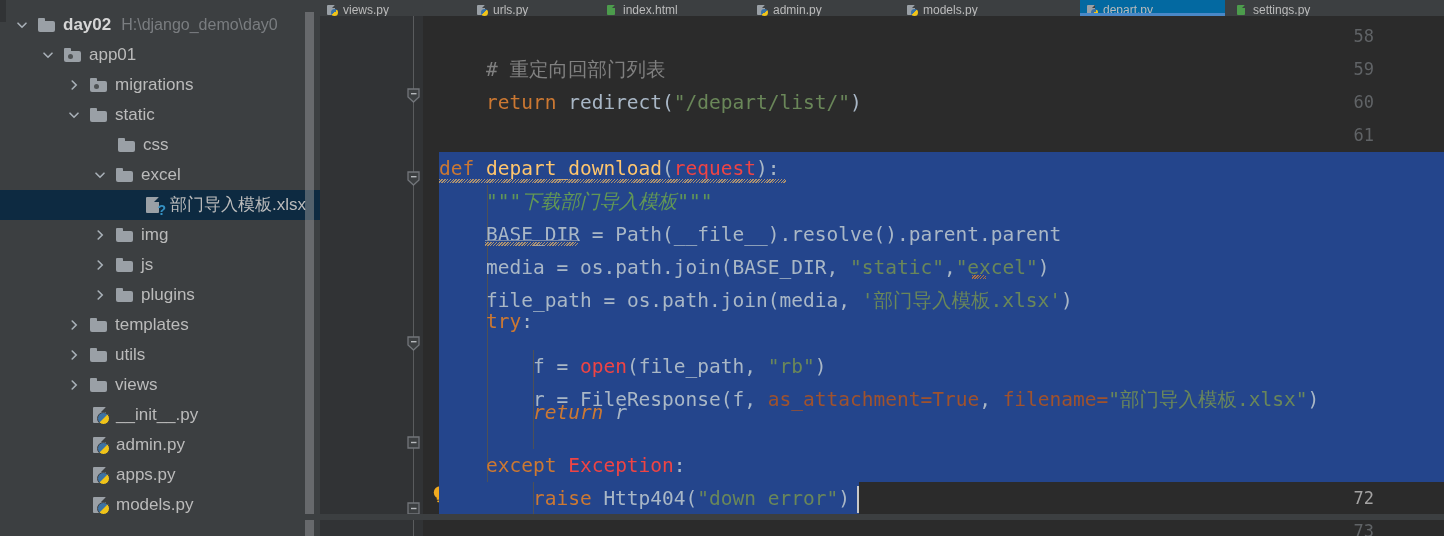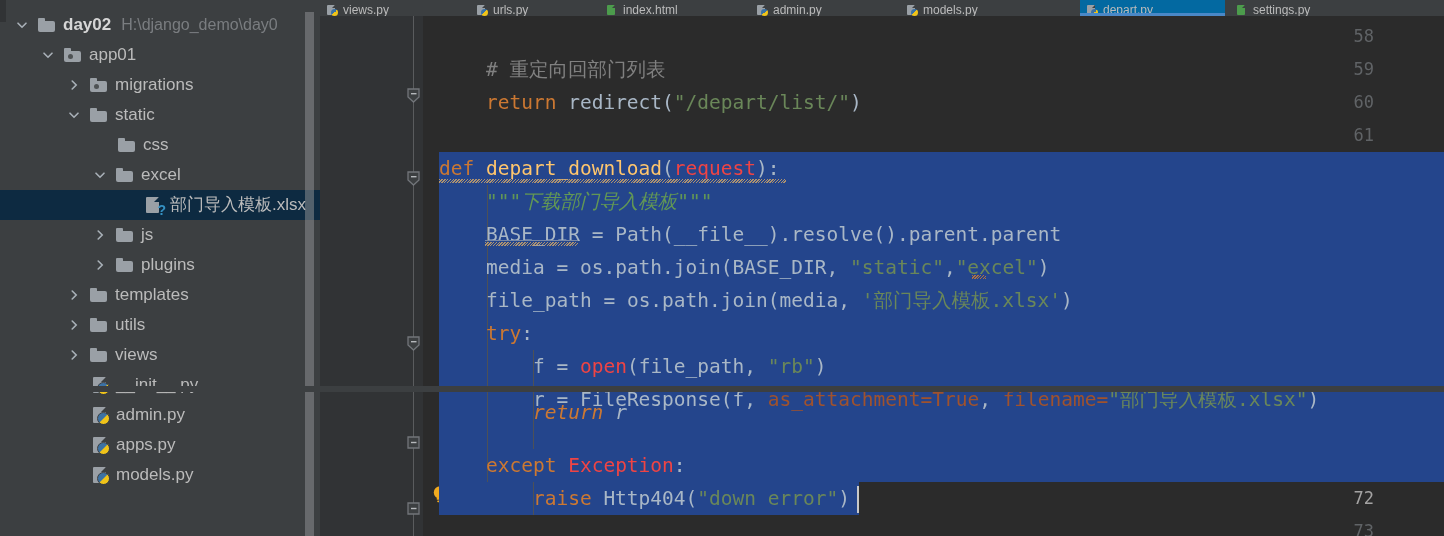--- a/index.html
+++ b/index.html
@@ -2,21 +2,21 @@
 <html><head>
 <meta charset="utf-8">
 <style>
   html,body{margin:0;padding:0;}
   body{
     width:1444px;height:536px;overflow:hidden;
     background:#3c3f41;
     font-family:"Liberation Sans", sans-serif;
     -webkit-font-smoothing:antialiased;
   }
-  .app{position:relative;width:1444px;height:392px;}
+  .app{position:relative;width:1444px;height:520px;}
 
   
   .tabstrip{position:absolute;left:320px;top:0;width:1124px;height:16px;background:#3c3f41;overflow:hidden;}
   .tab{position:absolute;top:0;height:16px;display:flex;align-items:flex-end;gap:5px;padding:0 7px;box-sizing:border-box;}
   .tab .tlabel{font-size:12px;color:#bbbbbb;line-height:12px;white-space:nowrap;}
   .tab.active{background:#0369a1;}
   .tab.active::after{content:"";position:absolute;left:0;right:0;bottom:0;height:3px;background:#4a88c7;}
   .ficon{width:11px;height:12px;position:relative;flex:none;}
   .ficon .pg{position:absolute;left:0;top:1px;width:8px;height:10px;background:#9aa0a6;border-radius:1px;}
   .ficon .pg::after{content:"";position:absolute;right:0;top:0;border-width:0 0 3px 3px;border-style:solid;border-color:transparent transparent #3c3f41 transparent;}
@@ -236,20 +236,34 @@
 
       <div class="row sel">
         <span style="width:145px"></span>
         <span class="xlfile">
             <span class="pg"></span>
             <span class="q">?</span>
           </span>
         <span class="lbl">部门导入模板.xlsx</span>
       </div>
 
+      <div class="row">
+        <span style="width:92px"></span>
+        <span class="arrow">
+          <svg width="14" height="14" viewBox="0 0 14 14">
+              <path d="M5.2 3 L9.2 7 L5.2 11" fill="none" stroke="#a9b1b8" stroke-width="1.6" stroke-linecap="round"></path>
+            </svg>
+        </span>
+        <span style="width:8px"></span>
+        <span class="folder">
+            <span class="tab2"></span>
+            <span class="body"></span>
+          </span>
+        <span class="lbl">img</span>
+      </div>
 
       <div class="row">
         <span style="width:92px"></span>
         <span class="arrow">
           <svg width="14" height="14" viewBox="0 0 14 14">
               <path d="M5.2 3 L9.2 7 L5.2 11" fill="none" stroke="#a9b1b8" stroke-width="1.6" stroke-linecap="round"></path>
             </svg>
         </span>
         <span style="width:8px"></span>
         <span class="folder">
@@ -453,21 +467,21 @@
 
       <div class="line" style="top:202px;">    <span class="pl">BASE_DIR</span> <span class="pl">=</span> <span class="pl">Path(__file__).resolve().parent.parent</span></div>
       <div class="uline" style="left:46px;top:224px;width:93px;"></div>
       <div class="wavy" style="left:46px;top:226px;width:93px;"></div>
 
       <div class="line" style="top:235px;">    <span class="pl">media</span> <span class="pl">=</span> <span class="pl">os.path.join(BASE_DIR, </span><span class="st">"static"</span><span class="sep">,</span><span class="st">"excel"</span><span class="sep">)</span></div>
       <div class="wavy orange" style="left:533px;top:259px;width:14px;"></div>
 
       <div class="line" style="top:268px;">    <span class="pl">file_path</span> <span class="pl">=</span> <span class="pl">os.path.join(media, </span><span class="st">'部门导入模板.xlsx'</span><span class="sep">)</span></div>
 
-      <div class="line" style="top:301px;">    <span class="kw">try</span><span class="pl">:</span></div>
+      <div class="line" style="top:289px;">    <span class="kw">try</span><span class="pl">:</span></div>
 
       <div class="line" style="top:334px;">        <span class="pl">f</span> <span class="pl">=</span> <span class="dim">open</span><span class="pl">(</span><span class="pl">file_path</span><span class="sep">, </span><span class="st">"rb"</span><span class="sep">)</span></div>
 
       <div class="line" style="top:367px;">        <span class="pl">r</span> <span class="pl">=</span> <span class="pl">FileResponse</span><span class="pl">(</span><span class="pl">f</span><span class="sep">, </span><span class="named">as_attachment</span><span class="named">=</span><span class="named">True</span><span class="sep">, </span><span class="named">filename</span><span class="named">=</span><span class="st">"部门导入模板.xlsx"</span><span class="sep">)</span></div>
 
       <div class="line" style="top:380px;font-style:italic;">        <span class="kw">return</span> <span class="pl">r</span></div>
 
       <div class="line" style="top:433px;">    <span class="kw">except</span> <span class="dim">Exception</span><span class="pl">:</span></div>
 
       <div class="line" style="top:466px;">        <span class="kw">raise</span> <span class="pl">Http404</span><span class="sep">(</span><span class="st">"down error"</span><span class="sep">)</span></div>

